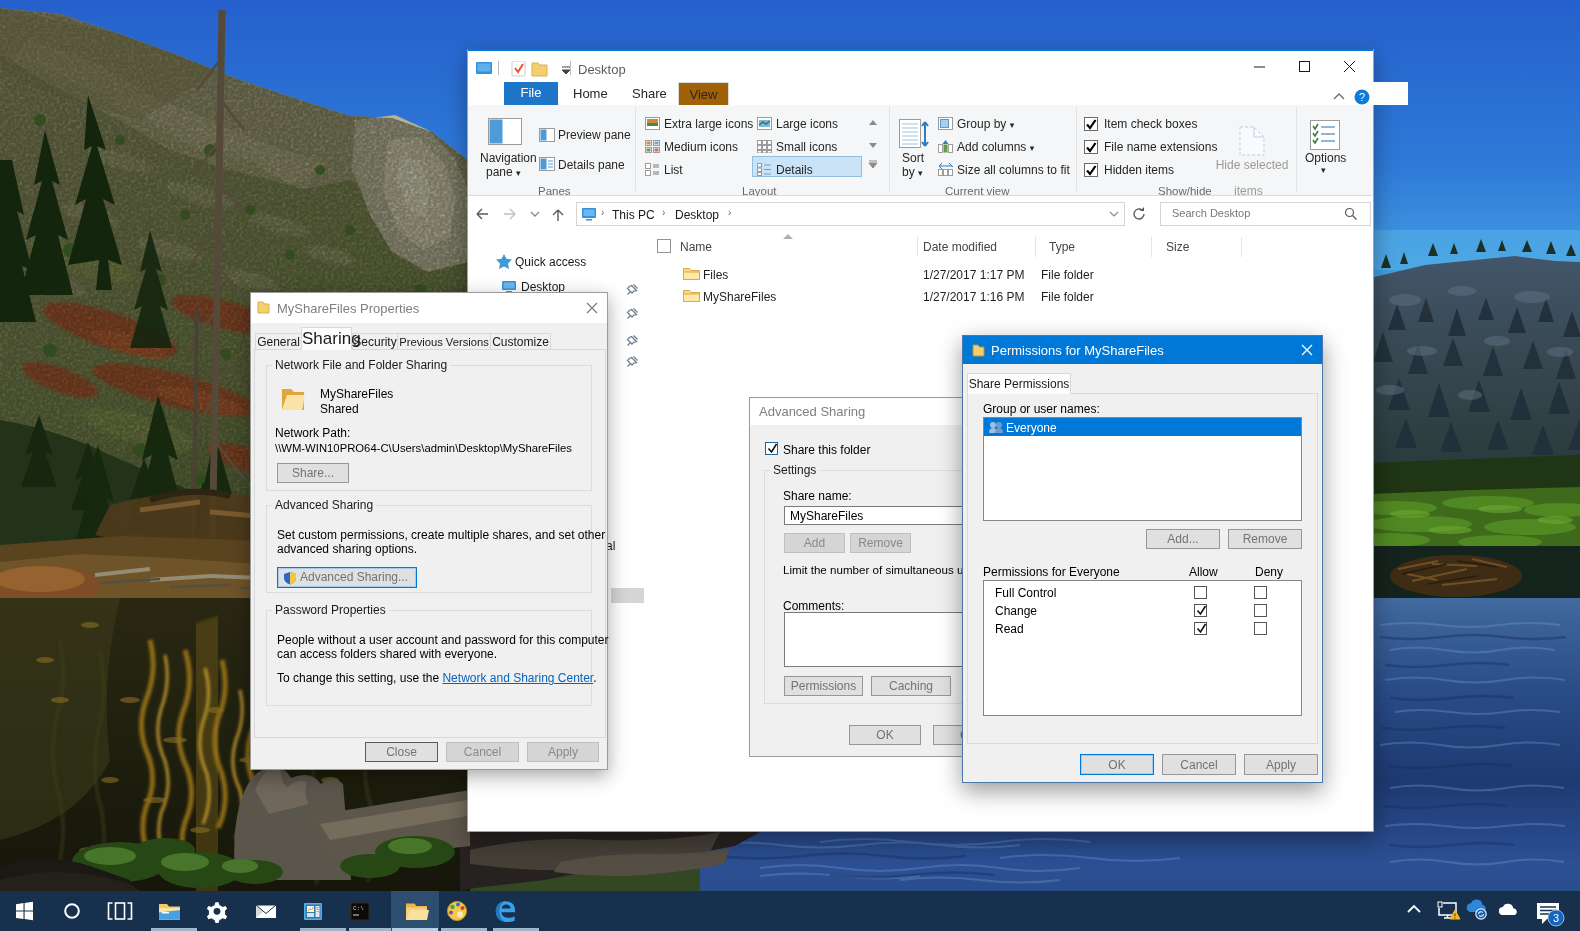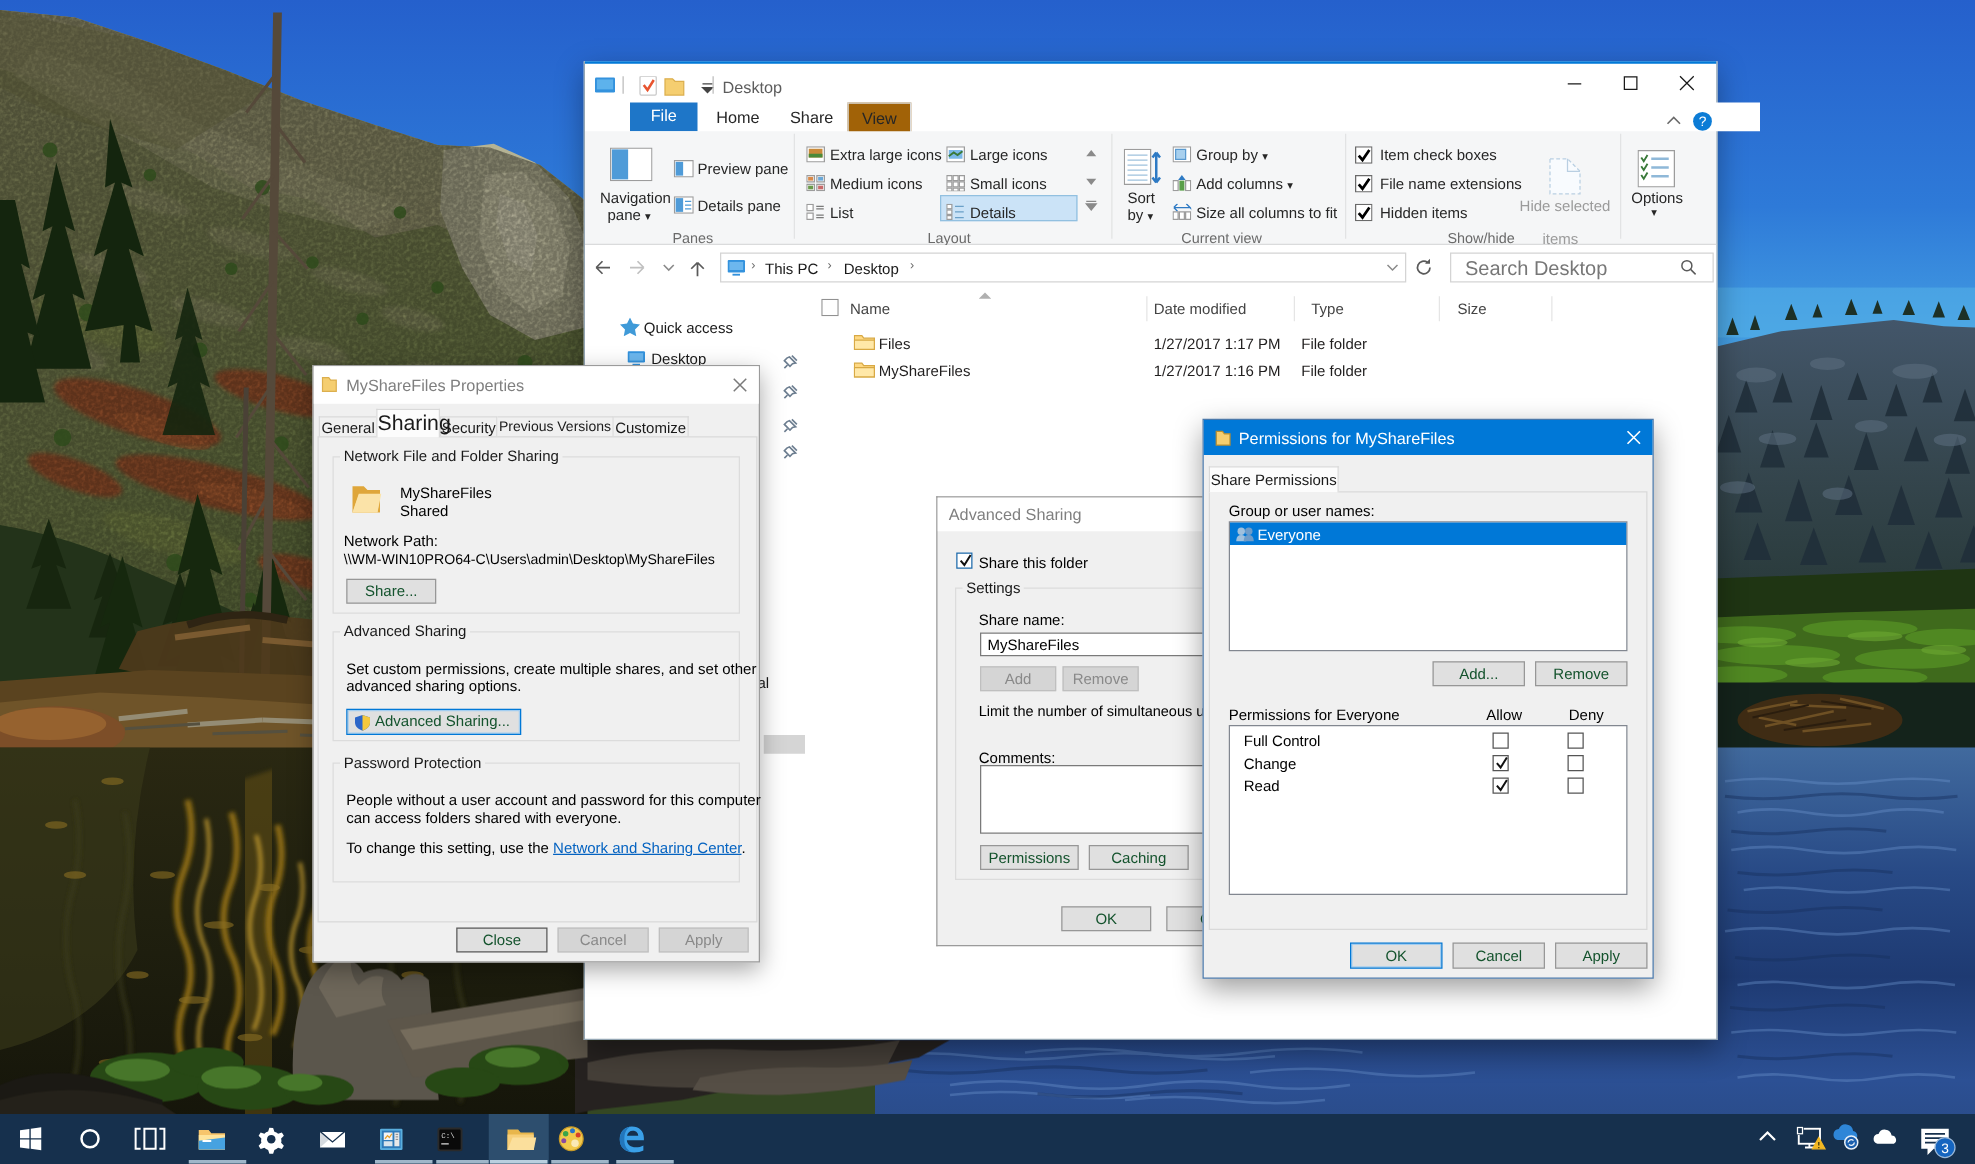--- a/index.html
+++ b/index.html
@@ -23,21 +23,21 @@
 #addr { left:0; top:147px; width:100%; height:36px; background:#fff; }
 .afield { background:#fff; border:1px solid #d4d4d4; height:24px; }
 
 .navitem { font-size:12px; color:#1a1a1a; }
 .hdrtxt { font-size:12px; color:#444; }
 .cell { font-size:12px; color:#211f1f; white-space:nowrap; }
 #statusbar { left:0; top:755px; width:100%; height:28px; background:#fff; border-top:1px solid #d9d9d9; }
 
 .dlg { background:#f0f0f0; }
 .dlg-title-inactive { color:#7f7f7f; font-size:13px; }
-.btn { position:absolute; background:#e0e0e0; border:1px solid #979797; font-size:12px; color:#14532d; text-align:center; }
+.btn { position:absolute; background:#e0e0e0; border:1px solid #979797; font-size:12px; color:#737373; text-align:center; }
 .btn-dis { background:#d5d5d5; border:1px solid #bfbfbf; color:#898989; }
 .gbox { position:absolute; border:1px solid #dcdcdc; }
 .gbox-label { position:absolute; background:#f0f0f0; padding:0 3px; font-size:12px; color:#1a1a1a; line-height:12px; }
 .txt { position:absolute; font-size:12px; color:#000; white-space:nowrap; }
 .cb { position:absolute; width:13px; height:13px; background:#fff; border:1px solid #333; }
 
 #taskbar { left:0; top:891px; width:1580px; height:40px; background:#16304d; }
 </style>
 </head>
 <body>
@@ -585,21 +585,21 @@
       <div class="abs navitem" style="left:207px;top:12px;">Desktop</div>
       <div class="abs" style="left:260px;top:11px;font-size:10px;color:#6a6a6a;">›</div>
       <svg class="abs" style="left:640px;top:12px;" width="14" height="12">
           <path d="M2 4 l4 4 4 -4" stroke="#8a8a8a" stroke-width="1.2" fill="none"></path>
         </svg>
       <svg class="abs" style="left:663px;top:10px;" width="16" height="16">
           <path d="M13 8 a5 5 0 1 1 -2 -4" stroke="#5a5a5a" stroke-width="1.4" fill="none"></path>
           <path d="M13 1 v4 h-4" fill="#5a5a5a"></path>
         </svg>
       <div class="abs afield" style="left:692px;top:6px;width:211px;"></div>
-      <div class="abs" style="left:704px;top:11px;font-size:16px;color:#777;">Search Desktop</div>
+      <div class="abs" style="left:704px;top:11px;font-size:11px;color:#777;">Search Desktop</div>
       <svg class="abs" style="left:876px;top:11px;" width="14" height="14">
           <circle cx="5.5" cy="5.5" r="4" stroke="#5a5a5a" fill="none" stroke-width="1.2"></circle>
           <path d="M8.5 8.5 l4 4" stroke="#5a5a5a" stroke-width="1.2"></path>
         </svg>
     </div>
 
     <svg class="abs" style="left:28px;top:205px;" width="16" height="15">
         <path d="M8 0 l2.4 4.8 5.6 0.8 -4 3.9 1 5.5 -5 -2.6 -5 2.6 1 -5.5 -4 -3.9 5.6 -0.8 Z" fill="#3f9ad8"></path>
       </svg>
     <div class="abs navitem" style="left:47px;top:206px;">Quick access</div>
@@ -707,21 +707,21 @@
     <div class="abs txt" style="left:26px;top:249px;">advanced sharing options.</div>
     <div class="btn" style="left:26px;top:274px;width:140px;height:21px;line-height:19px;border:1px solid #0078d7;box-shadow:inset 0 0 0 1px #a2cdf0;">
       <svg style="position:absolute;left:5px;top:3px;" width="14" height="14">
           <path d="M7 1 l6 2 v4 c0 3 -2.5 5.5 -6 6.5 c-3.5 -1 -6 -3.5 -6 -6.5 v-4 Z" fill="#2c66c8"></path>
           <path d="M7 1 l6 2 v4 c0 3 -2.5 5.5 -6 6.5 Z" fill="#f4c83c"></path>
         </svg>
       <span style="margin-left:14px;">Advanced Sharing...</span>
     </div>
 
     <div class="abs gbox" style="left:15px;top:317px;width:326px;height:96px;"></div>
-    <div class="abs gbox-label" style="left:21px;top:311px;">Password Protection</div>
+    <div class="abs gbox-label" style="left:21px;top:311px;">Password Properties</div>
     <div class="abs txt" style="left:26px;top:340px;">People without a user account and password for this computer</div>
     <div class="abs txt" style="left:26px;top:354px;">can access folders shared with everyone.</div>
     <div class="abs txt" style="left:26px;top:378px;">To change this setting, use the <span style="color:#0563c1;text-decoration:underline;">Network and Sharing Center</span>.</div>
 
     <div class="btn" style="left:114px;top:449px;width:73px;height:20px;line-height:19px;border:1px solid #5a5a5a;">Close</div>
     <div class="btn btn-dis" style="left:195px;top:449px;width:73px;height:20px;line-height:19px;">Cancel</div>
     <div class="btn btn-dis" style="left:276px;top:449px;width:72px;height:20px;line-height:19px;">Apply</div>
   </div>
 
   <div class="abs dlg" id="advdlg" style="left:749px;top:397px;width:222px;height:360px;border:1px solid #9b9b9b;border-right:none;overflow:hidden;">

